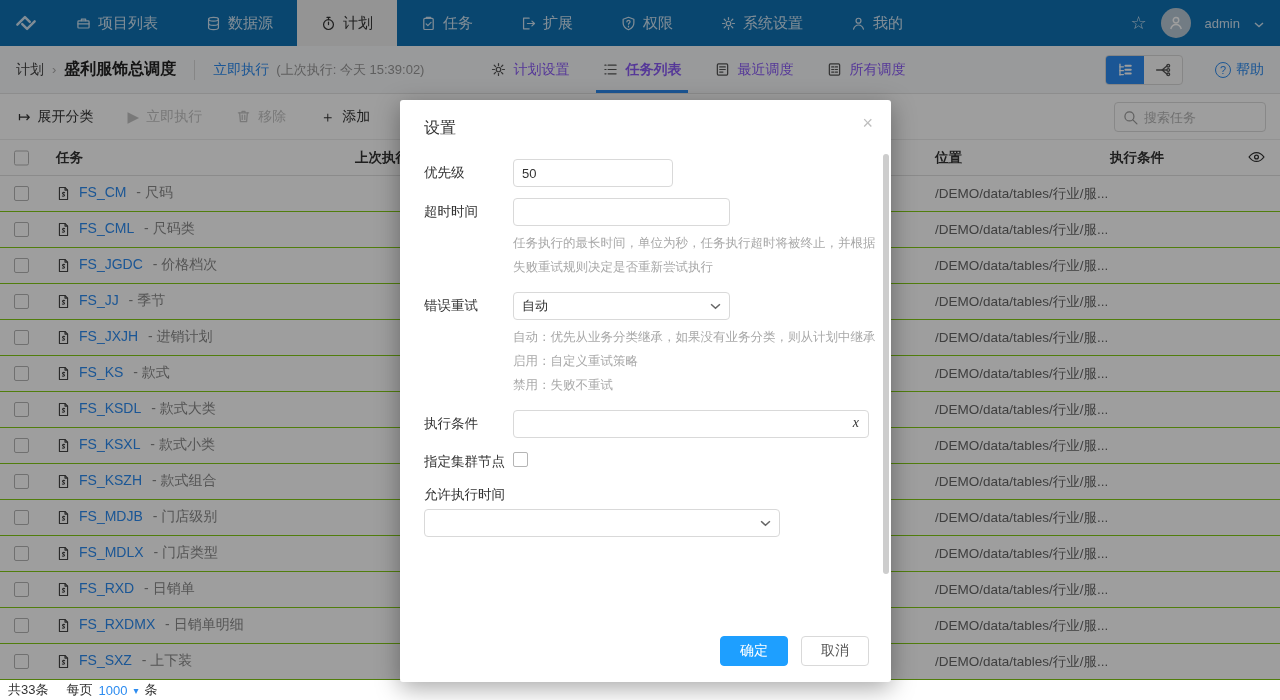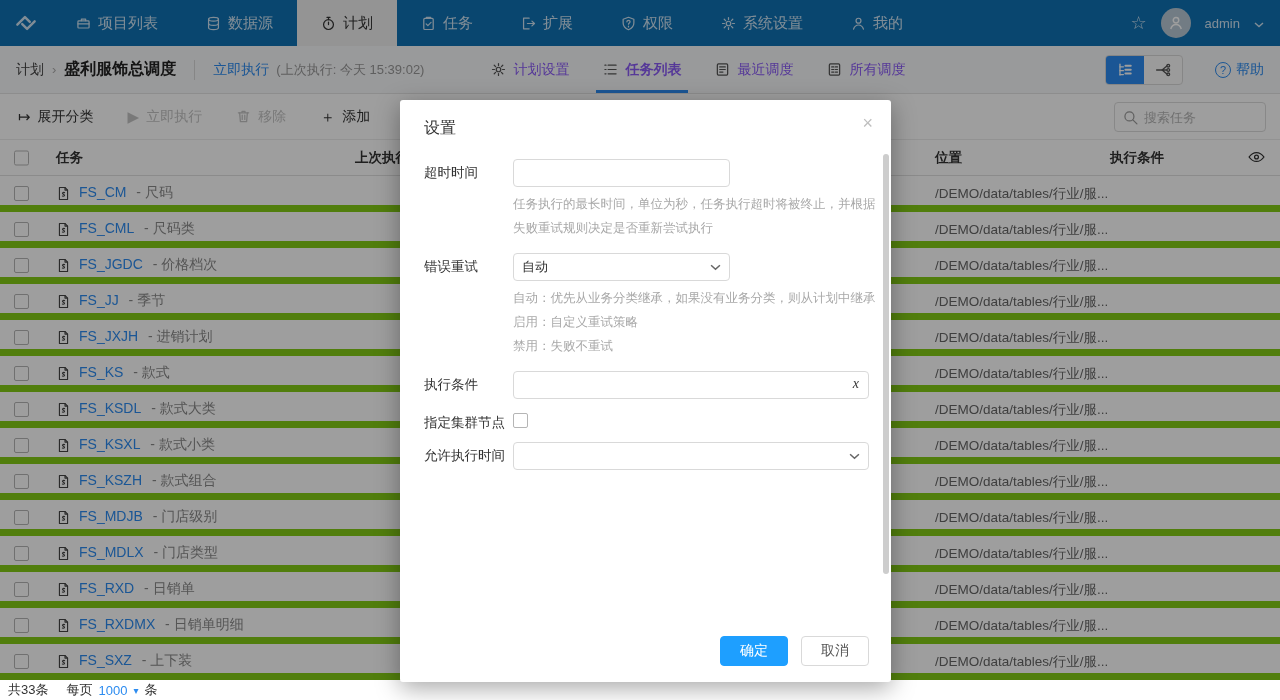--- a/index.html
+++ b/index.html
@@ -55,21 +55,21 @@
                border-radius:4px; background:#fff; display:flex; align-items:center; padding:0 8px; gap:6px; color:#9b9b9b; }
   .searchbox input { border:none; outline:none; width:100%; font-size:13px; color:#333; background:transparent; }
   .searchbox input::placeholder { color:#b5b5b5; }
 
   
   .thead { position:absolute; top:140px; left:0; width:100%; height:36px; background:#fff;
            border-bottom:1px solid #e0e0e0; font-size:13.5px; font-weight:bold; color:#333; }
   .thead span, .thead .cb, .thead .eye { position:absolute; top:50%; transform:translateY(-50%); }
   .cb { width:15px; height:15px; border:1px solid #b5b5b5; border-radius:2px; background:#fff; cursor:pointer; display:inline-block; }
   .rows { position:absolute; top:176px; left:0; width:100%; }
-  .trow { position:relative; height:36px; border-bottom:7px solid #84cc16; background:#fff; font-size:14px; }
+  .trow { position:relative; height:36px; border-bottom:1px solid #84cc16; background:#fff; font-size:14px; }
   .trow .cb { position:absolute; left:14px; top:10px; }
   .trow .ficon { position:absolute; left:56px; top:10px; color:#444; }
   .trow .ficon svg { width:15px; height:15px; fill:none; stroke:currentColor; stroke-width:1.05; stroke-linecap:round; stroke-linejoin:round; }
   .r-code { position:absolute; left:79px; top:8px; color:#2d8cf0; cursor:pointer; }
   .r-name { color:#8a8a8a; margin-left:6px; }
   .r-time { position:absolute; left:852px; top:9px; font-size:13px; color:#444; white-space:nowrap; }
   .r-loc { position:absolute; left:935px; top:9px; font-size:13.5px; color:#666; white-space:nowrap; }
 
   
   .footerbar { position:absolute; top:680px; left:0; width:100%; height:20px; background:#fff; z-index:45;
@@ -540,20 +540,26 @@
     <span class="pp-caret">▾</span>
     <span>条</span>
   </div>
 
   <div class="modal">
     <div class="m-title">设置</div>
     <span class="m-close">×</span>
 
     <div class="m-body">
 
+      <div class="mrow">
+        <label>优先级</label>
+        <div class="ctrl">
+            <input class="inp w160" value="50" style="">
+          </div>
+      </div>
 
 
       <div class="mrow">
         <label>超时时间</label>
         <div class="ctrl">
           <input class="inp w217" value="" style="">
           <div class="help">
             <div>任务执行的最长时间，单位为秒，任务执行超时将被终止，并根据</div>
             <div>失败重试规则决定是否重新尝试执行</div>
           </div>
@@ -587,21 +593,21 @@
         </div>
       </div>
 
       <div class="mrow" style="margin-bottom:9px;">
         <label style="line-height:20px;">指定集群节点</label>
         <div class="ctrl">
           <span class="cb"></span>
         </div>
       </div>
 
-      <div class="mrow" style="margin-bottom:6px;">
+      <div class="mrow" style="margin-bottom:6px;flex-direction:column;">
         <label>允许执行时间</label>
         <div class="ctrl">
           <div class="sel wfull">
             <span class="selval"></span>
             <svg viewBox="0 0 10 6">
                 <path d="M1 1l4 3.6L9 1"></path>
               </svg>
           </div>
         </div>
       </div>

